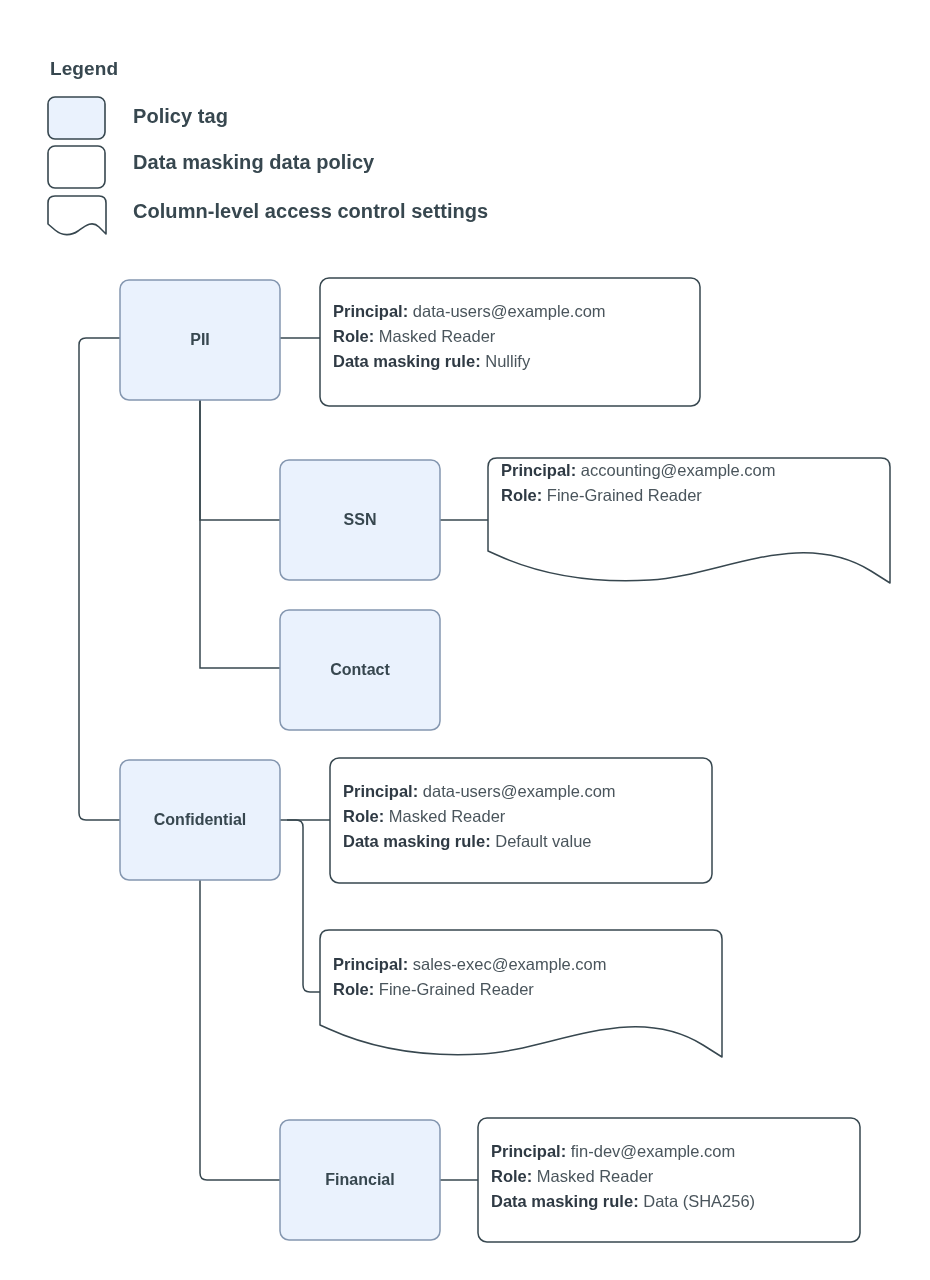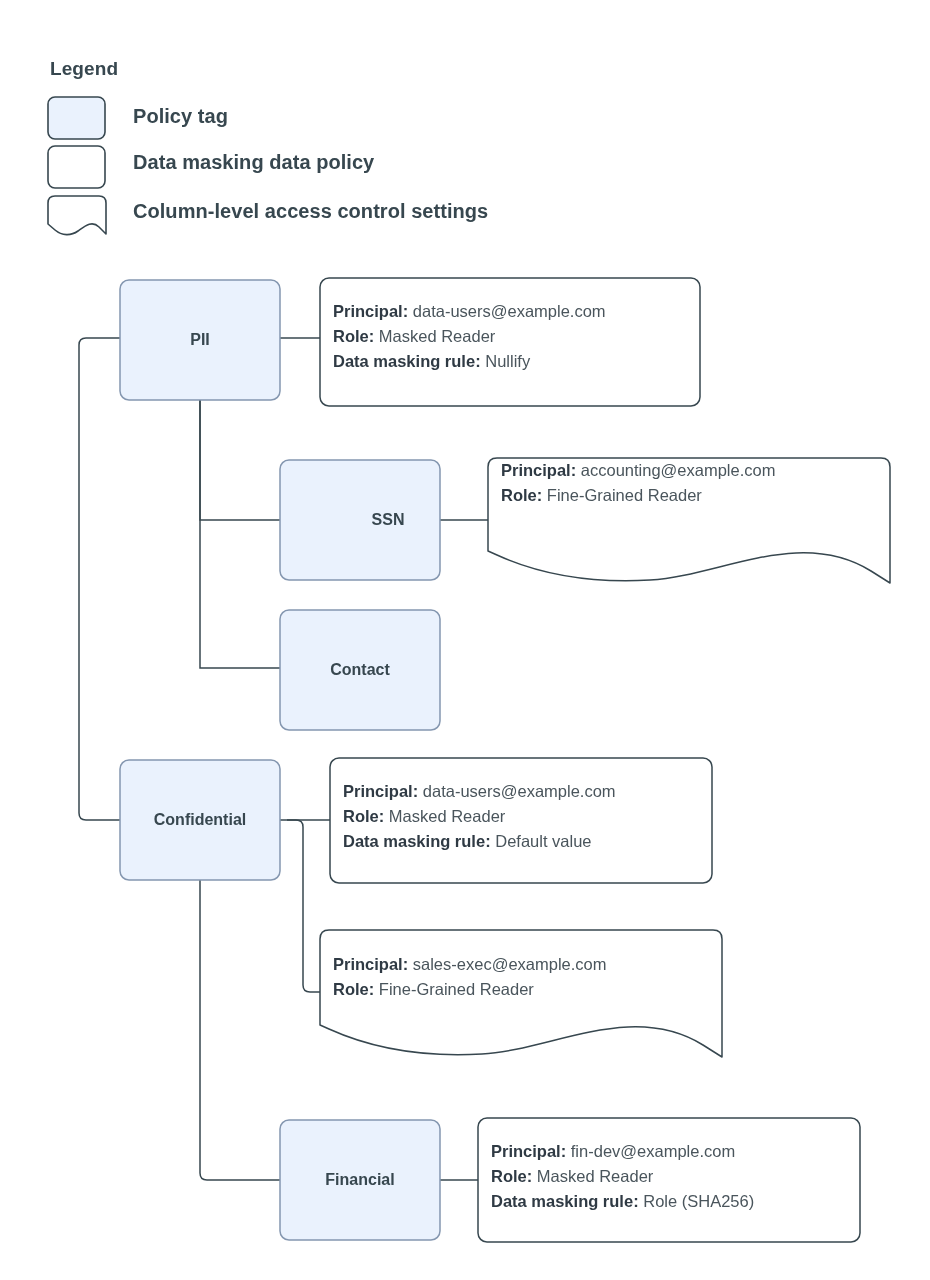--- a/index.html
+++ b/index.html
@@ -100,21 +100,21 @@
     <rect x="478" y="1118" width="382" height="124" rx="9" ry="9" fill="#ffffff" stroke="#37474f" stroke-width="1.5"></rect>
   </svg>
 
   <div class="legend-title">Legend</div>
 
   <div class="legend-row-label lg1">Policy tag</div>
   <div class="legend-row-label lg2">Data masking data policy</div>
   <div class="legend-row-label lg3">Column-level access control settings</div>
 
   <div class="node-label" style="left:200px;top:340px;">PII</div>
-  <div class="node-label" style="left:360px;top:520px;margin-left:28px;">SSN</div>
+  <div class="node-label" style="left:360px;top:520px;">SSN</div>
   <div class="node-label" style="left:360px;top:670px;">Contact</div>
   <div class="node-label" style="left:200px;top:820px;">Confidential</div>
   <div class="node-label" style="left:360px;top:1180px;">Financial</div>
 
   <div class="callout-text" style="left:333px;top:299px;">
     <span class="ln"><b>Principal:</b> <span>data-users@example.com</span></span>
     <span class="ln"><b>Role:</b> <span>Masked Reader</span></span>
     <span class="ln"><b>Data masking rule:</b> <span>Nullify</span></span>
   </div>
 
@@ -130,16 +130,16 @@
   </div>
 
   <div class="callout-text" style="left:333px;top:952px;">
     <span class="ln"><b>Principal:</b> <span>sales-exec@example.com</span></span>
     <span class="ln"><b>Role:</b> <span>Fine-Grained Reader</span></span>
   </div>
 
   <div class="callout-text" style="left:491px;top:1139px;">
     <span class="ln"><b>Principal:</b> <span>fin-dev@example.com</span></span>
     <span class="ln"><b>Role:</b> <span>Masked Reader</span></span>
-    <span class="ln"><b>Data masking rule:</b> <span>Role (SHA256)</span></span>
+    <span class="ln"><b>Data masking rule:</b> <span>Data (SHA256)</span></span>
   </div>
 
 </div>
 
 </body></html>

